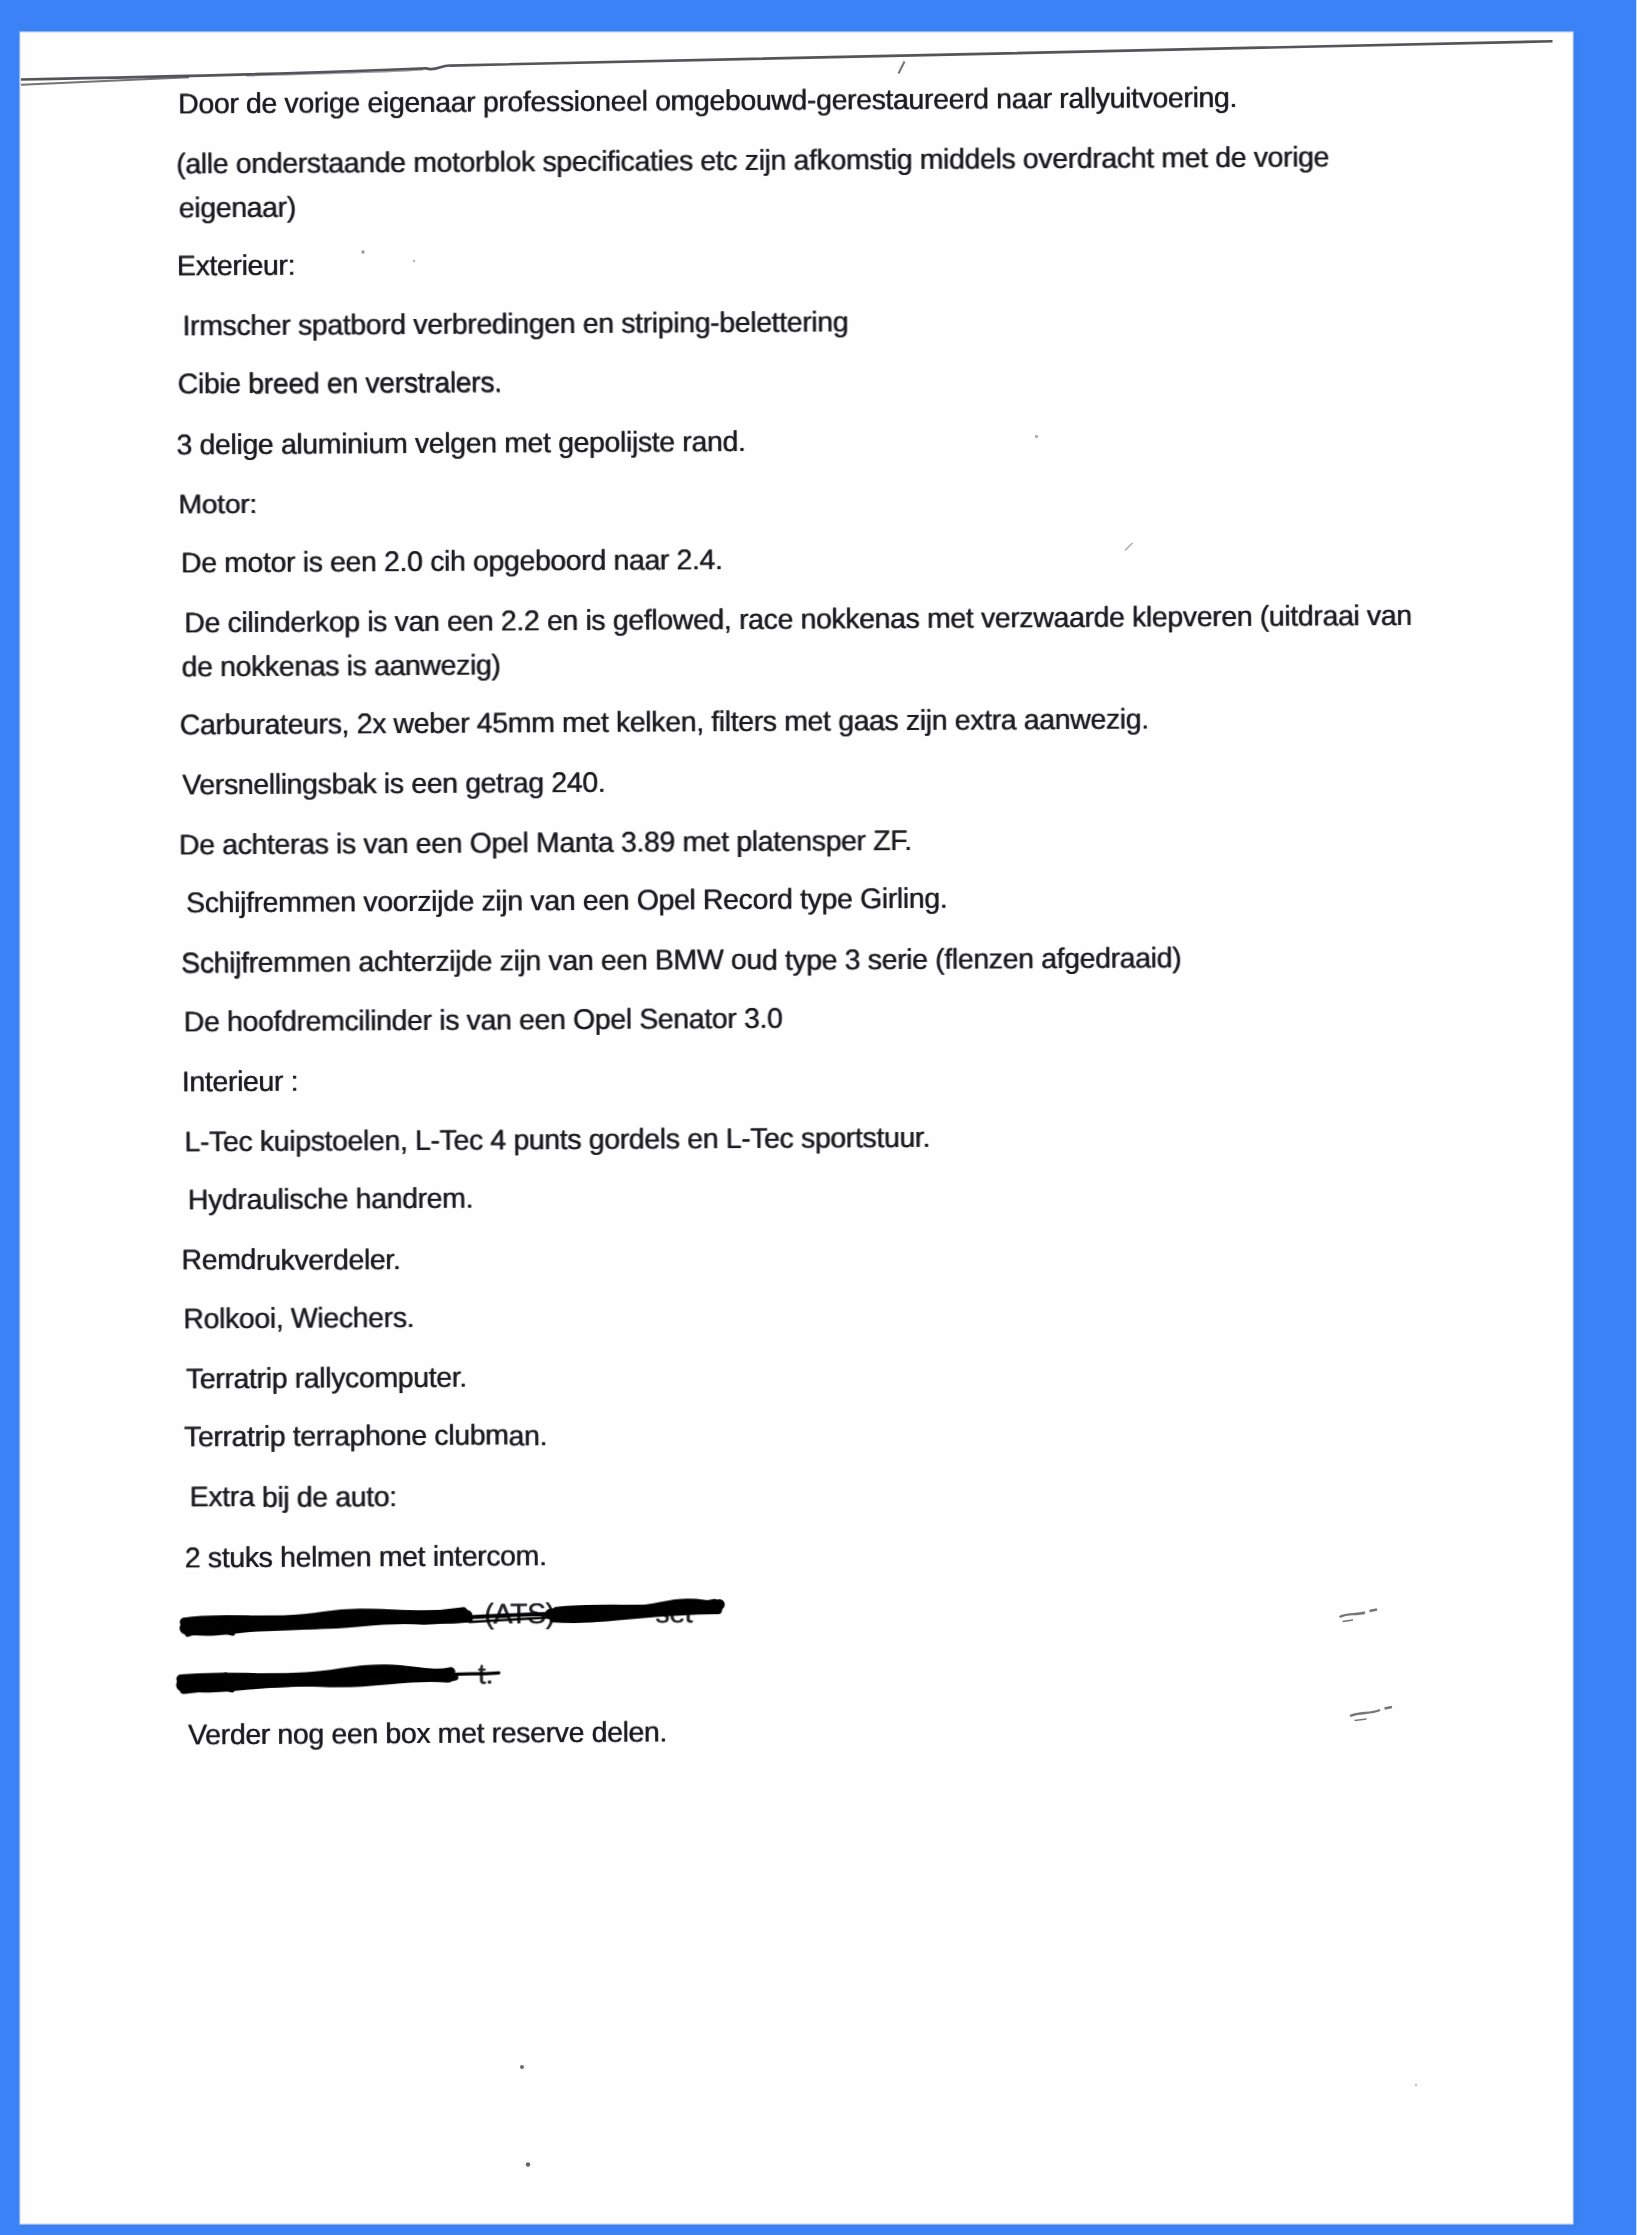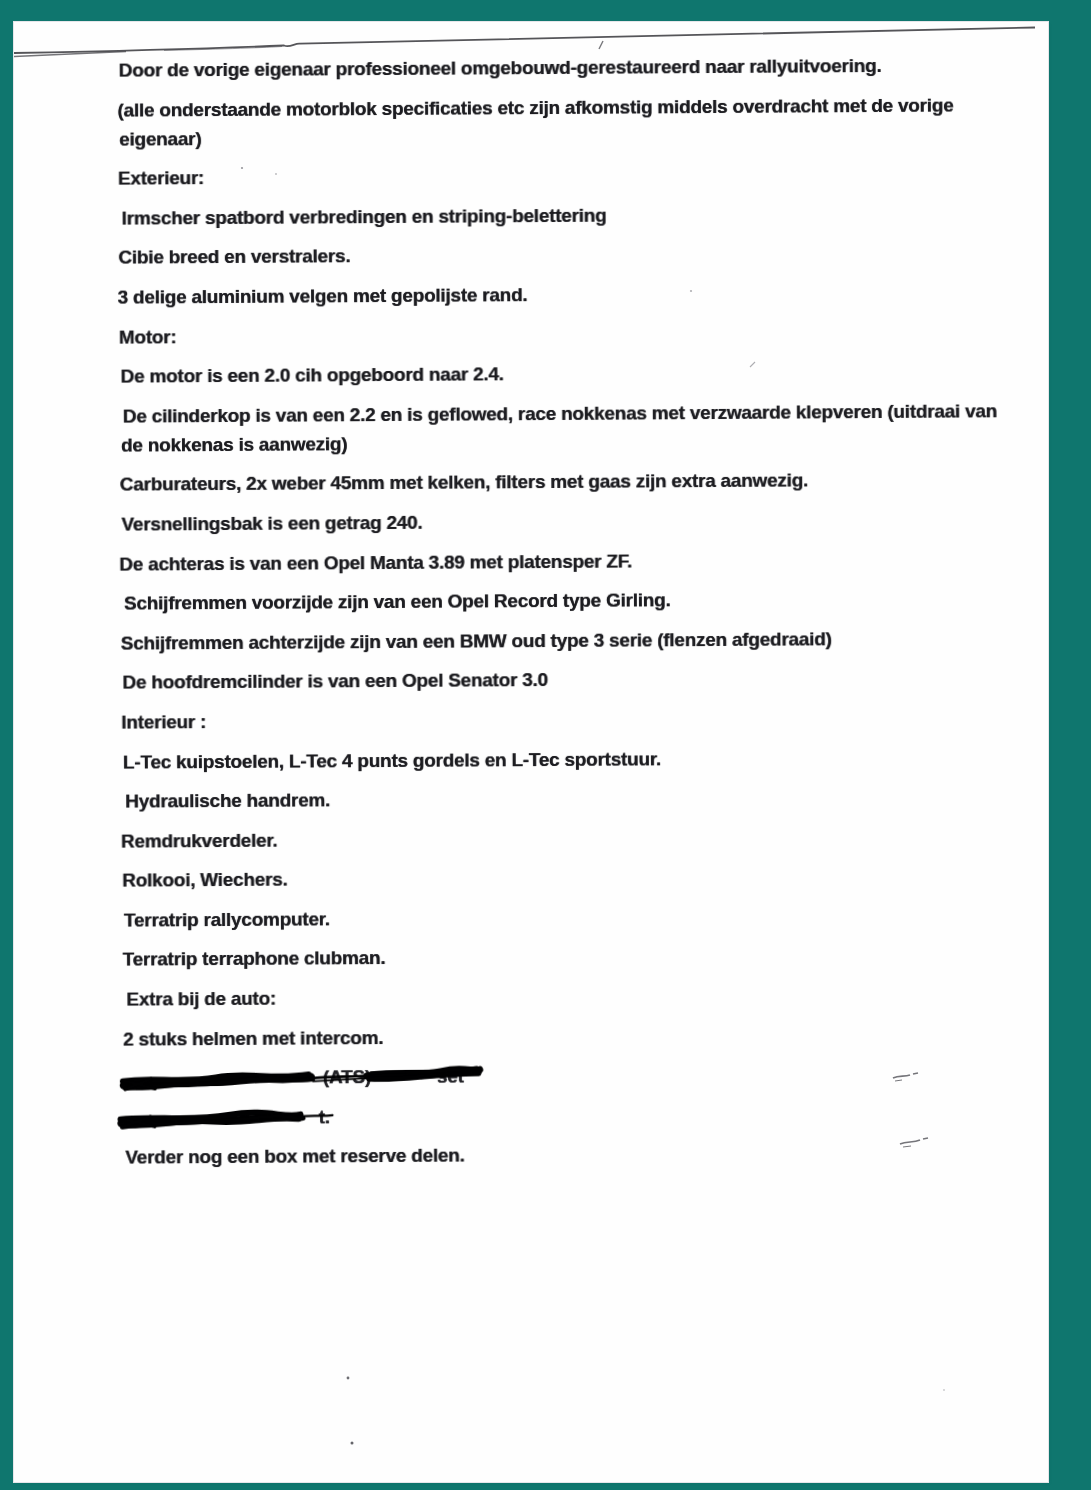--- a/index.html
+++ b/index.html
@@ -5,22 +5,21 @@
   html, body { margin: 0; padding: 0; }
   body {
     width: 1091px; height: 1490px;
     background: #f3f3f6;
     font-family: "Liberation Sans", sans-serif;
     overflow: hidden;
   }
   #screen {
     position: relative;
     width: 1091px; height: 1490px;
-    background: #0f766e;
-    font-weight: bold;
+    background: #3b82f6;
   }
   .paper {
     position: absolute;
     left: 14px; top: 22px;
     width: 1034px; height: 1460px;
     background: #fefefe;
     box-shadow: 0 0 0 1px #e6e6ea, 2px 2px 4px rgba(0,0,0,0.03);
   }
   .artifacts {
     position: absolute; left: 0; top: 0;

